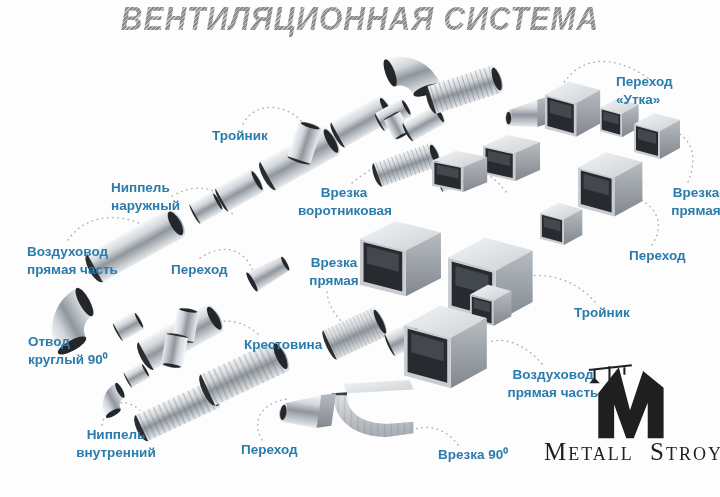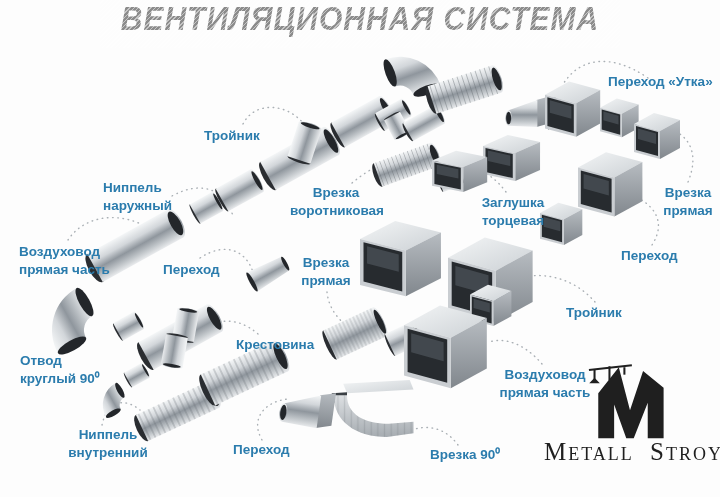--- a/index.html
+++ b/index.html
@@ -21,20 +21,21 @@
     position:absolute;left:100px;top:0px;width:520px;height:48px;
     background:repeating-linear-gradient(135deg, rgba(255,255,255,0) 0 2px, rgba(255,255,255,0.5) 2px 3px);
     pointer-events:none;
   }
   svg.canvas{position:absolute;left:0;top:0;}
   .lbl{
     position:absolute;
     color:var(--label-blue,#2b7cad);
     font-size:13.5px;font-weight:bold;line-height:1.3;
     white-space:pre-line;
+    margin-left:8px;
   }
   .lbl.c{text-align:center;}
   .logo{
     position:absolute;left:540px;top:356px;width:180px;height:120px;
     text-align:left;
   }
   .logo .mglyph{display:block;margin:0 auto;}
   .logo .brand{
     margin-top:-2px;
     font-family:"Liberation Serif", serif;
@@ -191,30 +192,28 @@
   </svg>
 
   <div class="lbl" style="left:608px;top:73px;">Переход «Утка»</div>
   <div class="lbl" style="left:204px;top:127px;">Тройник</div>
   <div class="lbl" style="left:103px;top:179px;">Ниппель
 наружный</div>
   <div class="lbl" style="left:19px;top:243px;">Воздуховод
 прямая часть</div>
   <div class="lbl c" style="left:290px;top:184px;width:92px;">Врезка
 воротниковая</div>
-  <div class="lbl c" style="left:476px;top:194px;width:74px;">Заглушка
-торцевая</div>
   <div class="lbl c" style="left:662px;top:184px;width:52px;">Врезка
 прямая</div>
   <div class="lbl" style="left:621px;top:247px;">Переход</div>
   <div class="lbl" style="left:163px;top:261px;">Переход</div>
   <div class="lbl c" style="left:300px;top:254px;width:52px;">Врезка
 прямая</div>
   <div class="lbl" style="left:566px;top:304px;">Тройник</div>
-  <div class="lbl" style="left:20px;top:352px;">Отвод
+  <div class="lbl" style="left:20px;top:333px;">Отвод
 круглый 90⁰</div>
   <div class="lbl" style="left:228px;top:336px;padding-left:8px;">Крестовина</div>
   <div class="lbl c" style="left:496px;top:366px;width:98px;">Воздуховод
 прямая часть</div>
   <div class="lbl c" style="left:58px;top:426px;width:100px;">Ниппель
 внутренний</div>
   <div class="lbl" style="left:233px;top:441px;">Переход</div>
   <div class="lbl" style="left:430px;top:446px;">Врезка 90⁰</div>
 
   <div class="logo">

